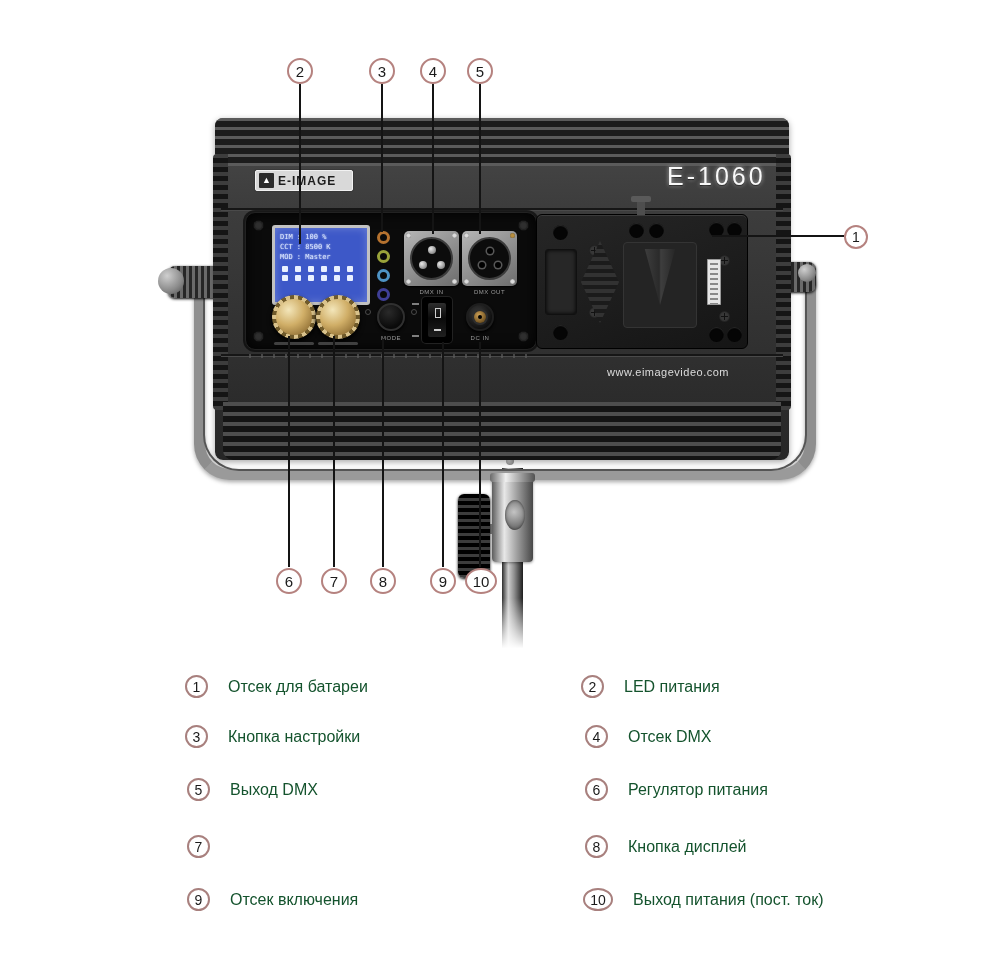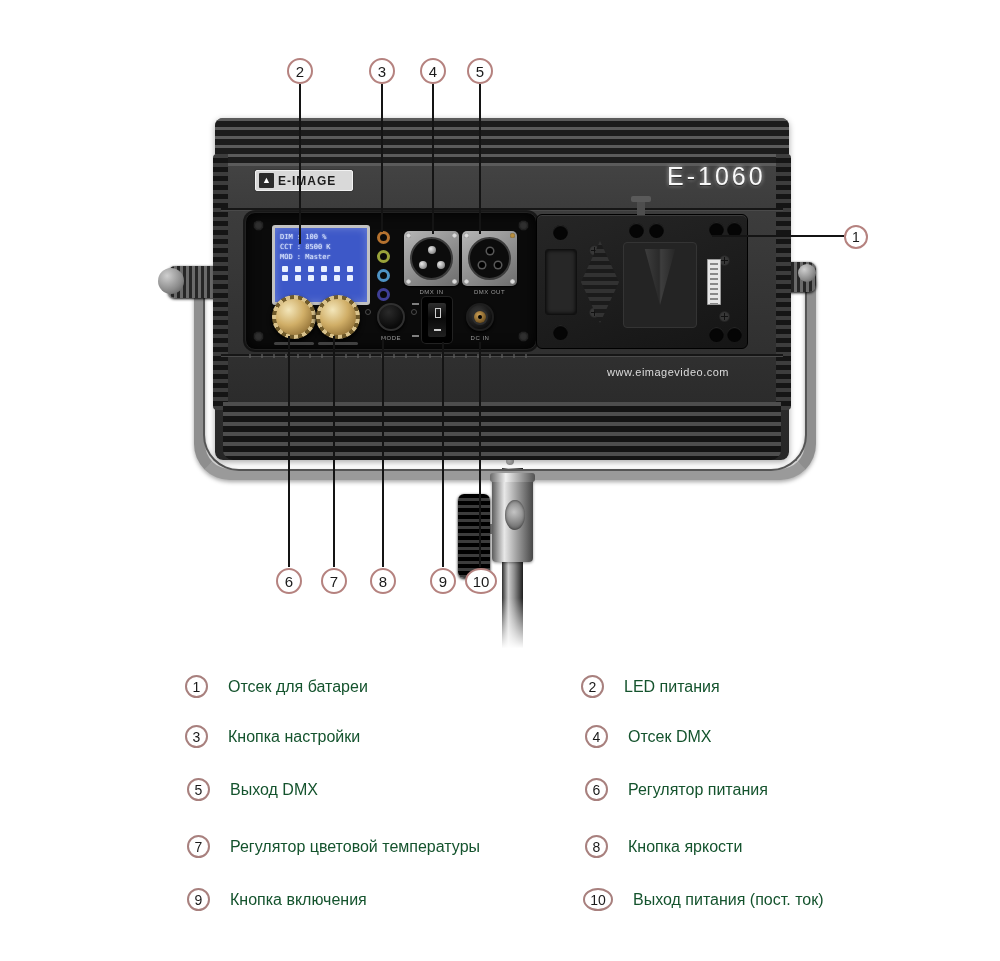--- a/index.html
+++ b/index.html
@@ -322,28 +322,27 @@
   <div class="leg" style="left:187px;top:778px;">
     <span class="leg-circle">5</span>
     <span class="leg-label">Выход DMX</span>
   </div>
   <div class="leg" style="left:585px;top:778px;">
     <span class="leg-circle">6</span>
     <span class="leg-label">Регулятор питания</span>
   </div>
   <div class="leg" style="left:187px;top:835px;">
     <span class="leg-circle">7</span>
-    <span class="leg-label">Регулятор цветовой температуры</span>
   </div>
   <div class="leg" style="left:585px;top:835px;">
     <span class="leg-circle">8</span>
-    <span class="leg-label">Кнопка яркости</span>
+    <span class="leg-label">Кнопка дисплей</span>
   </div>
   <div class="leg" style="left:187px;top:888px;">
     <span class="leg-circle">9</span>
-    <span class="leg-label">Кнопка включения</span>
+    <span class="leg-label">Отсек включения</span>
   </div>
   <div class="leg" style="left:583px;top:888px;">
     <span class="leg-circle wide">10</span>
     <span class="leg-label">Выход питания (пост. ток)</span>
   </div>
 
 </div>
 
 </body></html>

